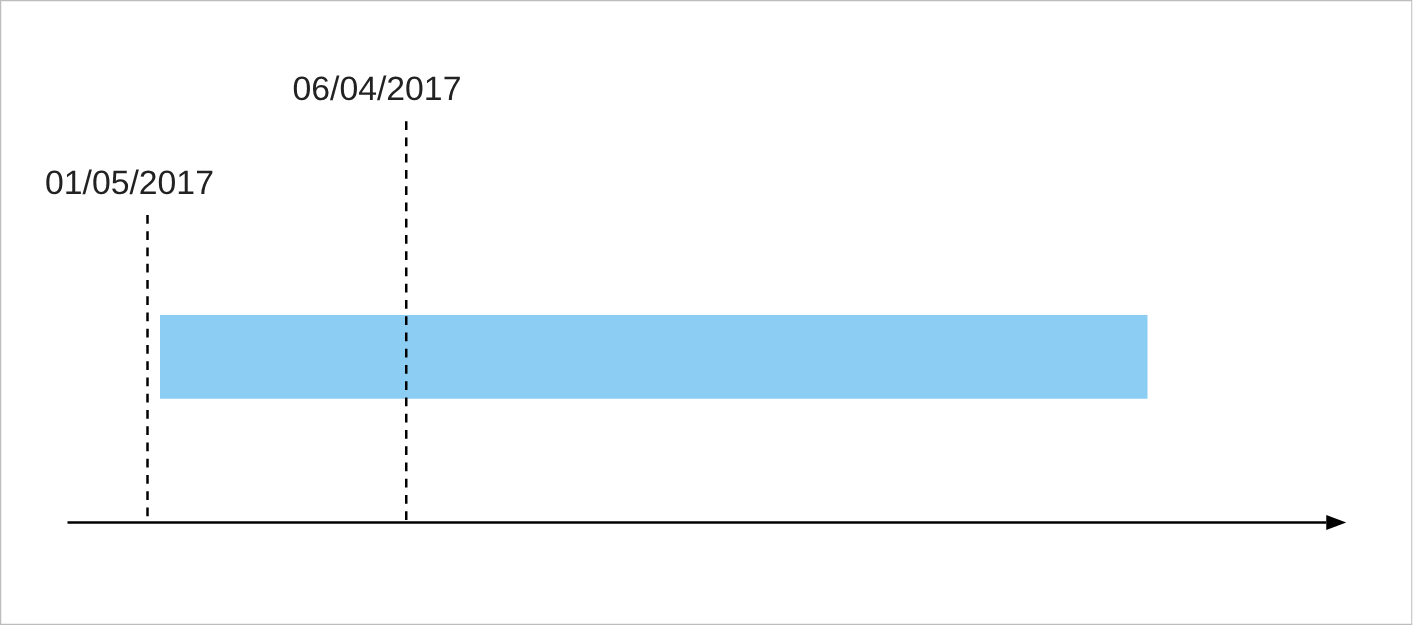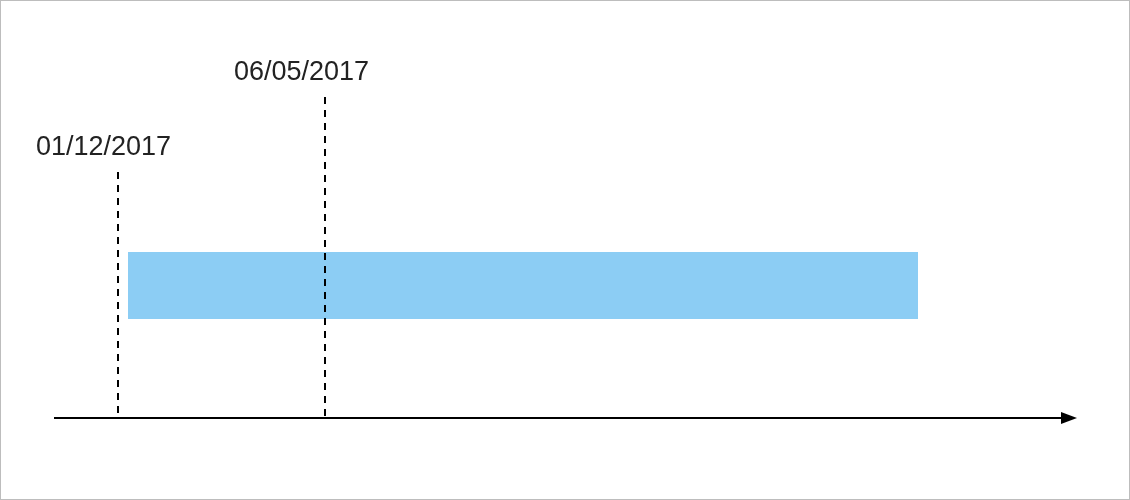--- a/index.html
+++ b/index.html
@@ -28,23 +28,23 @@
     font-size: 27px;
     color: #222;
     white-space: nowrap;
   }
 </style>
 </head>
 <body>
 
 <div class="frame">
 
-  <div class="date-label" style="left:35px; top:130px;">01/12/2017</div>
+  <div class="date-label" style="left:35px; top:130px;">01/05/2017</div>
 
-  <div class="date-label" style="left:233px; top:55px;">06/05/2017</div>
+  <div class="date-label" style="left:233px; top:55px;">06/04/2017</div>
 
   <svg width="1130" height="500">
 
     <rect x="127" y="251" width="790" height="67" fill="#8ccdf4"></rect>
 
     <line x1="117" y1="171" x2="117" y2="417" stroke="#000" stroke-width="2" stroke-dasharray="7 6"></line>
 
     <line x1="324" y1="96" x2="324" y2="417" stroke="#000" stroke-width="2" stroke-dasharray="7 6"></line>
 
     <line x1="53" y1="417" x2="1060" y2="417" stroke="#000" stroke-width="2"></line>

